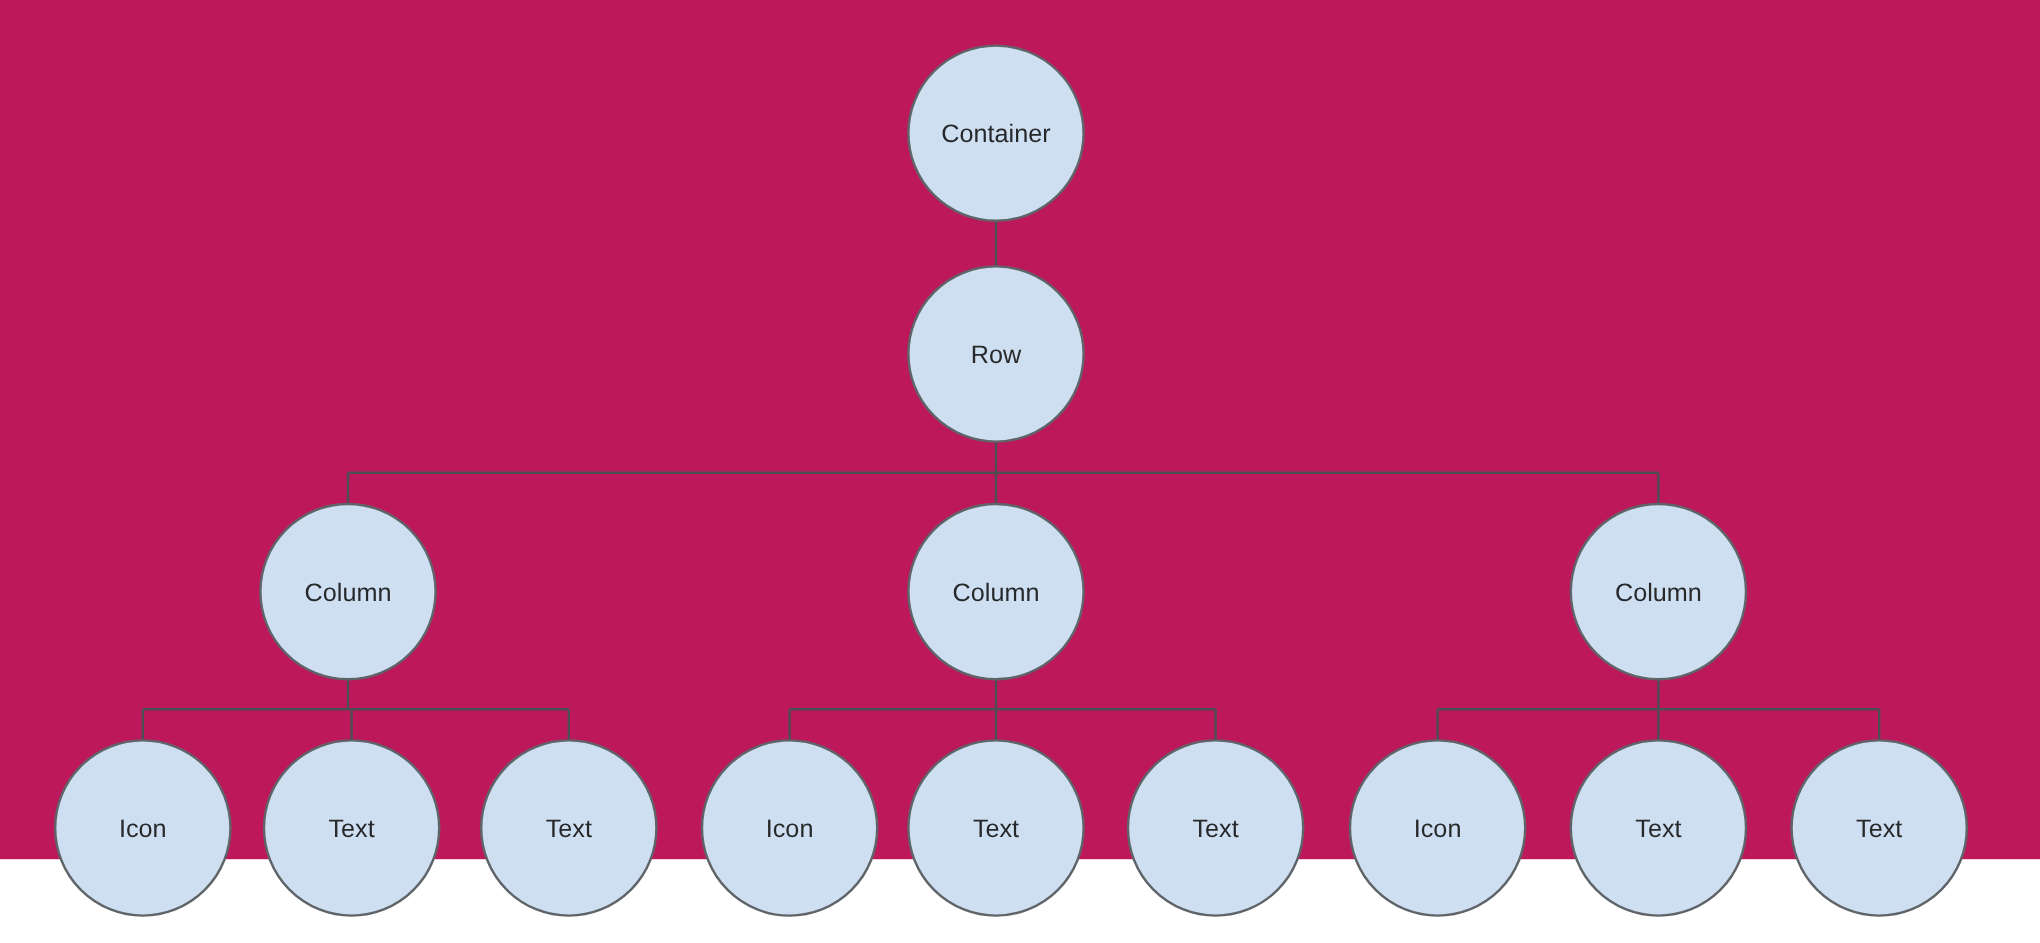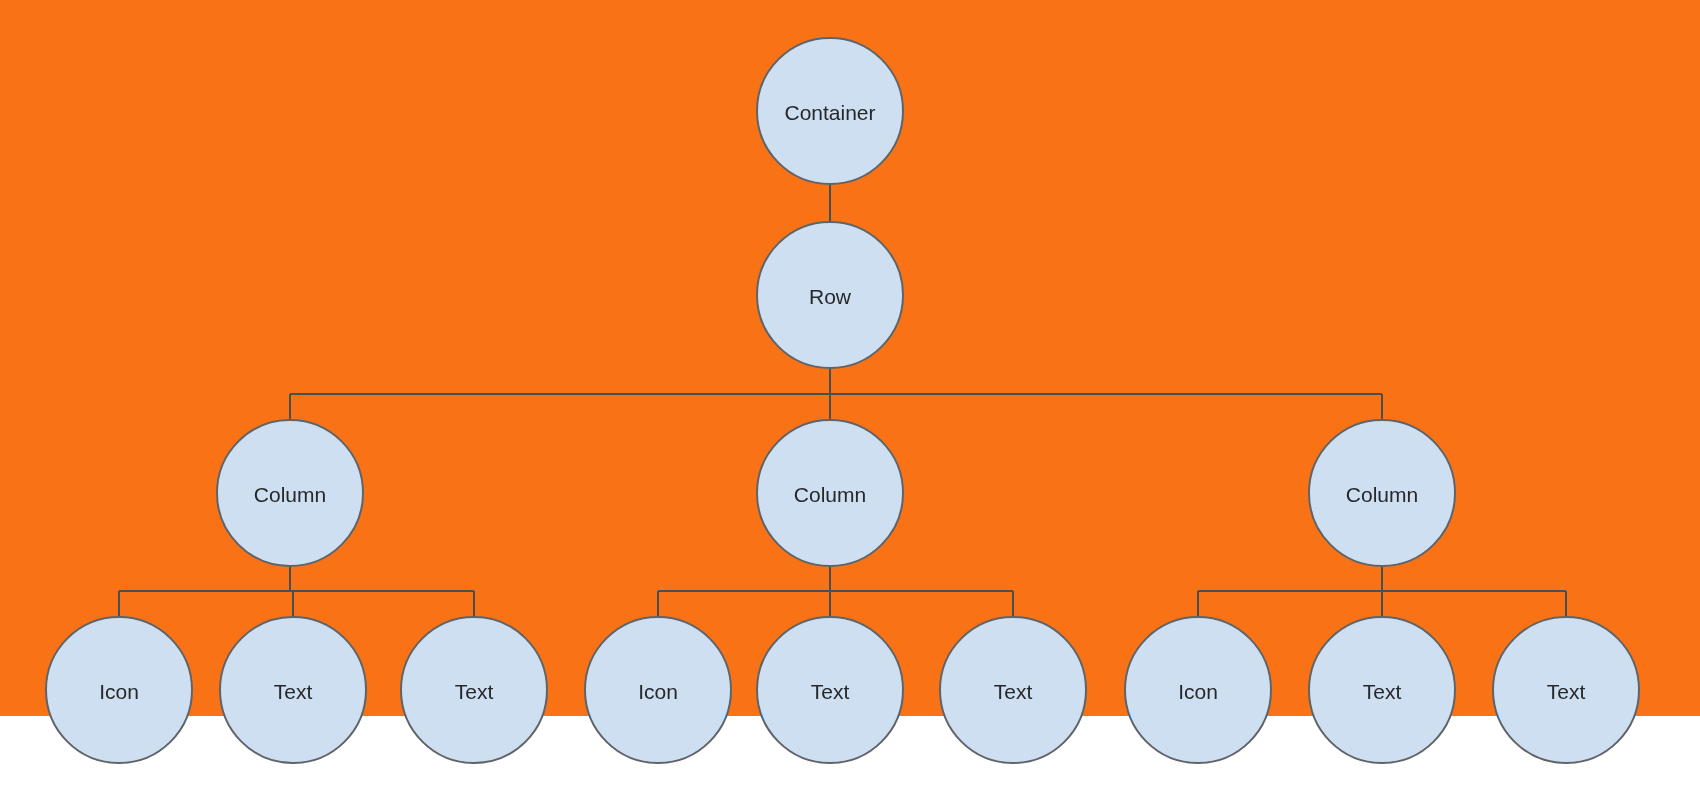--- a/index.html
+++ b/index.html
@@ -10,21 +10,21 @@
   body {
     width: 1700px;
     height: 786px;
     overflow: hidden;
     font-family: "Liberation Sans", sans-serif;
   }
   .diagram-wrap {
     position: relative;
     width: 1700px;
     height: 716px;
-    background: #f97316;
+    background: #be185d;
   }
   svg {
     display: block;
   }
   svg text {
     font-family: "Liberation Sans", sans-serif;
   }
 </style>
 </head>
 <body>

